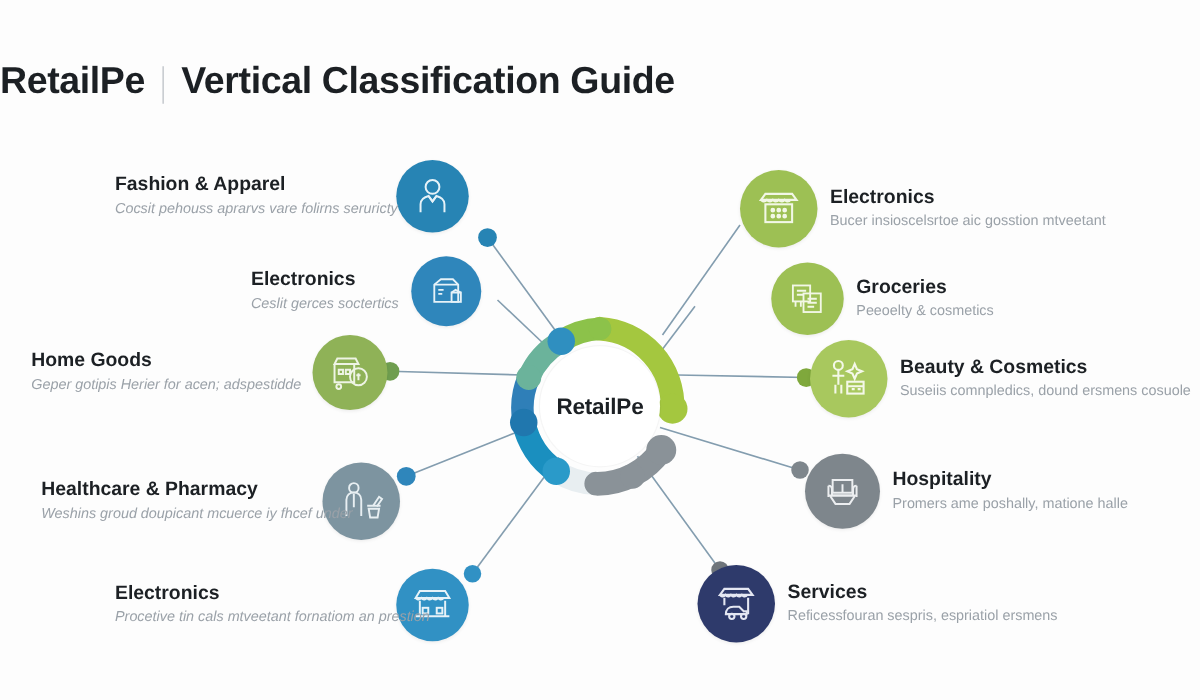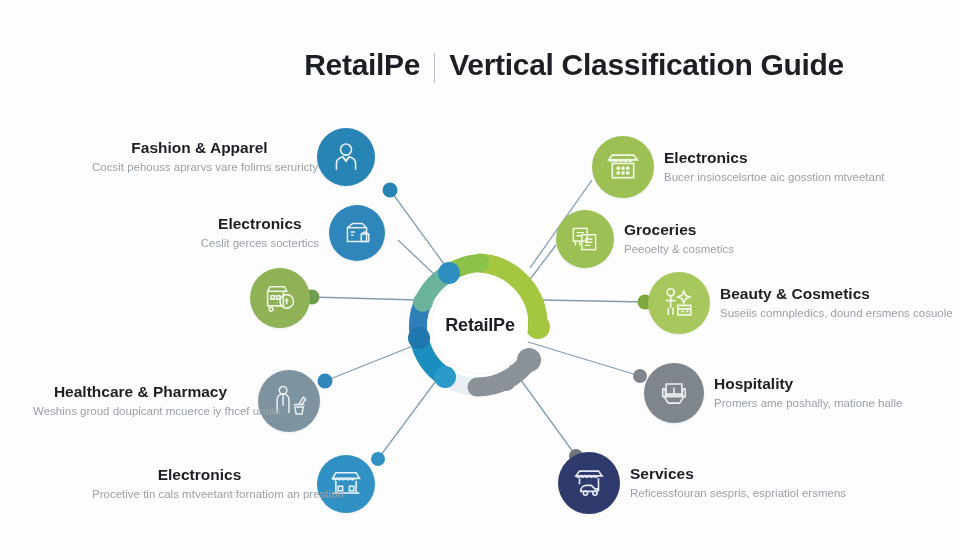--- a/index.html
+++ b/index.html
@@ -11,21 +11,21 @@
     position:relative;
   }
   #stage{
     position:absolute;inset:0;
     width:960px;height:560px;
     background:#fdfdfd;
   }
   
   #title-wrap{
     position:absolute;top:48px;left:0;width:844px;
-    text-align:right;
+    text-align:left;
   }
   #title-wrap .t{
     display:inline-block;
     font-size:30px;font-weight:bold;color:#1c2024;
     letter-spacing:-0.3px;
     vertical-align:middle;
   }
   #title-wrap .divider{
     display:inline-block;
     width:1px;height:30px;background:#b9bec4;
@@ -36,33 +36,33 @@
   #links{position:absolute;top:0;left:0;width:960px;height:560px;}
   
   .node{
     position:absolute;
     display:flex;align-items:center;
     gap:10px;
   }
   .node.left{flex-direction:row;justify-content:flex-end;}
   .node.right{flex-direction:row;justify-content:flex-start;}
   .labels{white-space:nowrap;}
-  .node.left .labels{text-align:center;}
+  .node.left .labels{text-align:left;}
   .node.right .labels{text-align:left;}
   .lbl-title{
     font-size:15.5px;font-weight:bold;color:#1c2024;
     line-height:1.15;
   }
   .lbl-sub{
     font-size:11.5px;color:#9aa1a8;
     line-height:1.25;margin-top:3px;
     max-width:215px;
     filter:blur(0.35px);
   }
-  .node.left .lbl-sub{margin-left:auto;}
+  .node.left .lbl-sub{margin-left:auto;font-style:italic;}
   .circle{
     border-radius:50%;
     display:flex;align-items:center;justify-content:center;
     flex:0 0 auto;
     box-shadow:0 1px 3px rgba(0,0,0,.07);
   }
   .circle svg{display:block;}
   
   #hub{
     position:absolute;
@@ -182,20 +182,24 @@
         <path d="M7 11l5-4h9l4 4v13H7z"></path>
         <path d="M7 11h18"></path>
         <path d="M10 15h4M10 18h3"></path>
         <rect x="20" y="17" width="7" height="7"></rect>
         <path d="M20 17l3-2 4 2"></path>
       </svg>
     </div>
   </div>
 
   <div class="node left" style="left:70px;top:268px;width:240px;">
+    <div class="labels">
+      <div class="lbl-title">Home Goods</div>
+      <div class="lbl-sub">Geper gotipis Herier for acen; adspestidde</div>
+    </div>
     <div class="circle" style="width:60px;height:60px;background:#8fb257;">
       <svg width="36" height="36" viewBox="0 0 32 32" fill="none" stroke="#eef4e4" stroke-width="1.4">
         <path d="M5 10h17l-2-4H7z"></path>
         <path d="M5 10v13h14V10"></path>
         <path d="M8 14h3v3H8zM13 14h3v3h-3z"></path>
         <circle cx="8" cy="26" r="1.7"></circle>
         <circle cx="22" cy="19" r="6"></circle>
         <path d="M22 16.5v5M20.5 18h3"></path>
       </svg>
     </div>
@@ -248,21 +252,21 @@
         <circle cx="16" cy="21" r=".9" fill="#f2f7e6"></circle>
         <circle cx="20" cy="21" r=".9" fill="#f2f7e6"></circle>
       </svg>
     </div>
     <div class="labels">
       <div class="lbl-title">Electronics</div>
       <div class="lbl-sub">Bucer insioscelsrtoe aic gosstion mtveetant</div>
     </div>
   </div>
 
-  <div class="node right" style="left:556px;top:210px;width:300px;">
+  <div class="node right" style="left:556px;top:210px;width:300px;justify-content:center;">
     <div class="circle" style="width:58px;height:58px;background:#9dc054;">
       <svg width="34" height="34" viewBox="0 0 32 32" fill="none" stroke="#f2f7e6" stroke-width="1.4">
         <rect x="5" y="6" width="13" height="12"></rect>
         <path d="M8 10h7M8 13h5"></path>
         <rect x="13" y="12" width="13" height="14"></rect>
         <path d="M16 16h7M16 19h7M16 22h5"></path>
         <path d="M7 18v4M11 18v4"></path>
       </svg>
     </div>
     <div class="labels">

